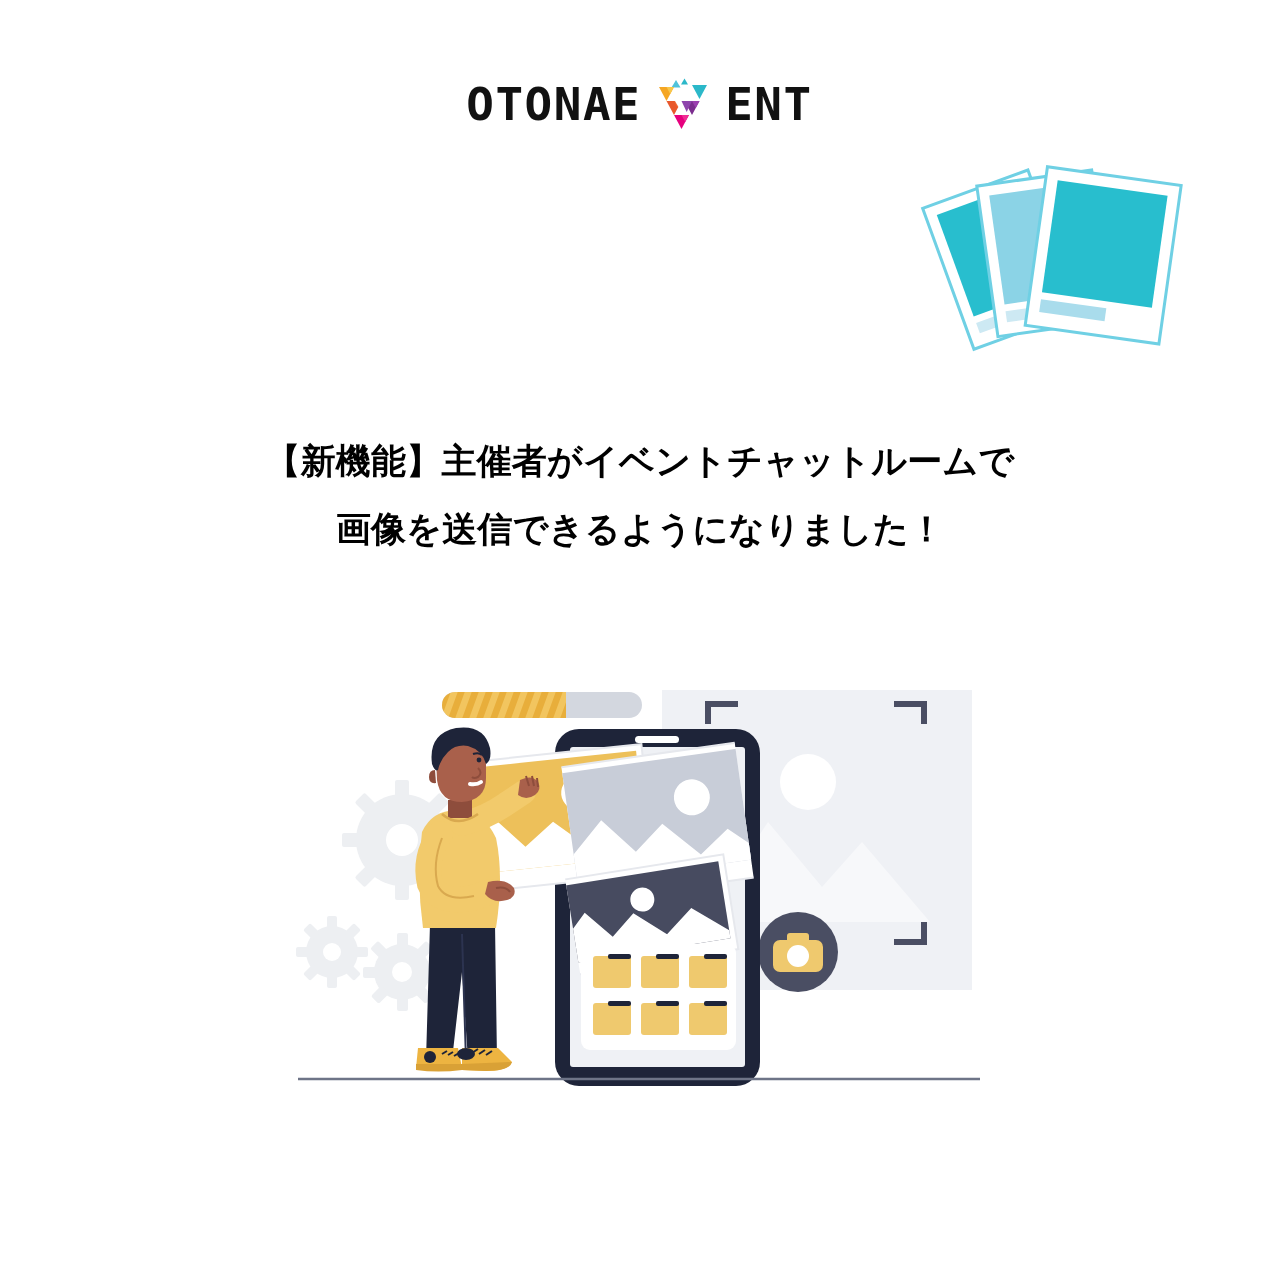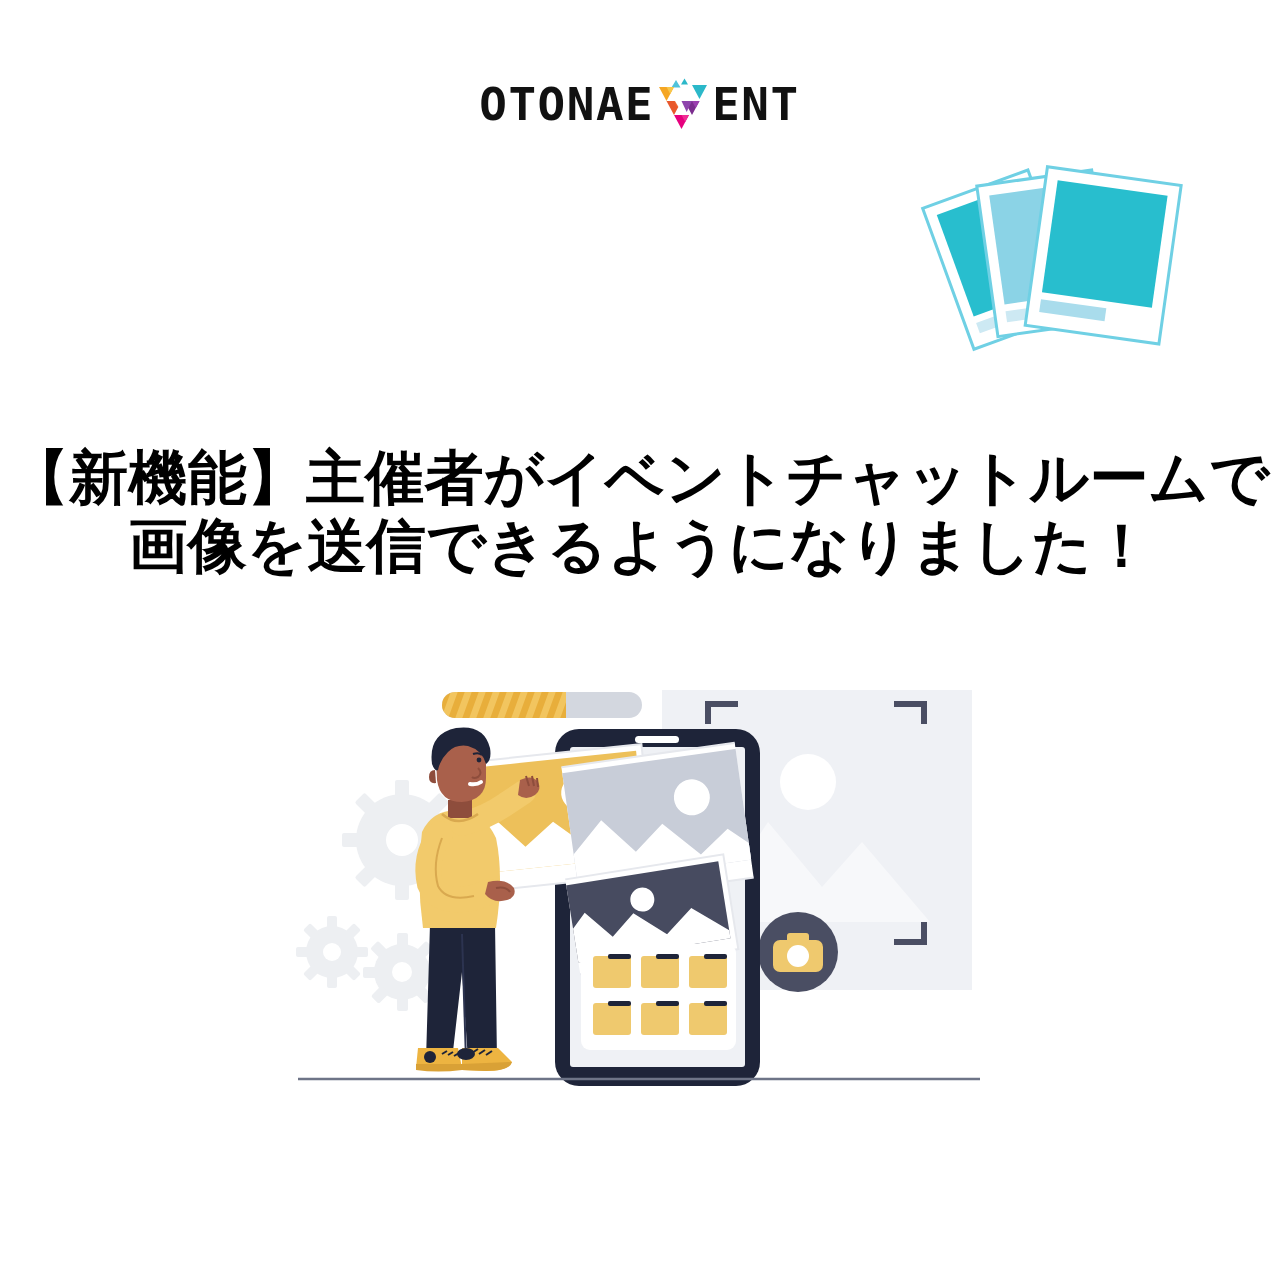--- a/index.html
+++ b/index.html
@@ -9,21 +9,21 @@
     background:#ffffff;
     font-family:"Liberation Sans","DejaVu Sans",sans-serif;
     overflow:hidden;
     position:relative;
   }
   .page{position:relative;width:1280px;height:1280px;}
 
   
   .logo-wrap{
     position:absolute;left:0;top:78px;width:1280px;
-    display:flex;align-items:center;justify-content:center;gap:0px;
+    display:flex;align-items:center;justify-content:center;gap:13px;
   }
   .logo-text{
     font-family:"DejaVu Sans Mono","Liberation Mono",monospace;
     font-weight:700;
     font-size:45px;
     letter-spacing:1.5px;
     color:#111111;
     line-height:1;
     transform:scaleX(1.02);
   }
@@ -41,21 +41,21 @@
   }
   .photo-stack svg{display:block;width:290px;height:215px;}
 
   
   .headline{
     position:absolute;left:0;top:404px;width:1280px;
     text-align:center;
     color:#000000;
     font-family:"DejaVu Sans","Liberation Sans",sans-serif;
     font-weight:700;
-    font-size:59px;
+    font-size:35px;
     line-height:68px;
     letter-spacing:0.2px;
     white-space:pre-line;
   }
 
   
   .illus{
     position:absolute;left:290px;top:672px;width:700px;height:420px;
   }
   .illus svg{display:block;width:700px;height:420px;}

